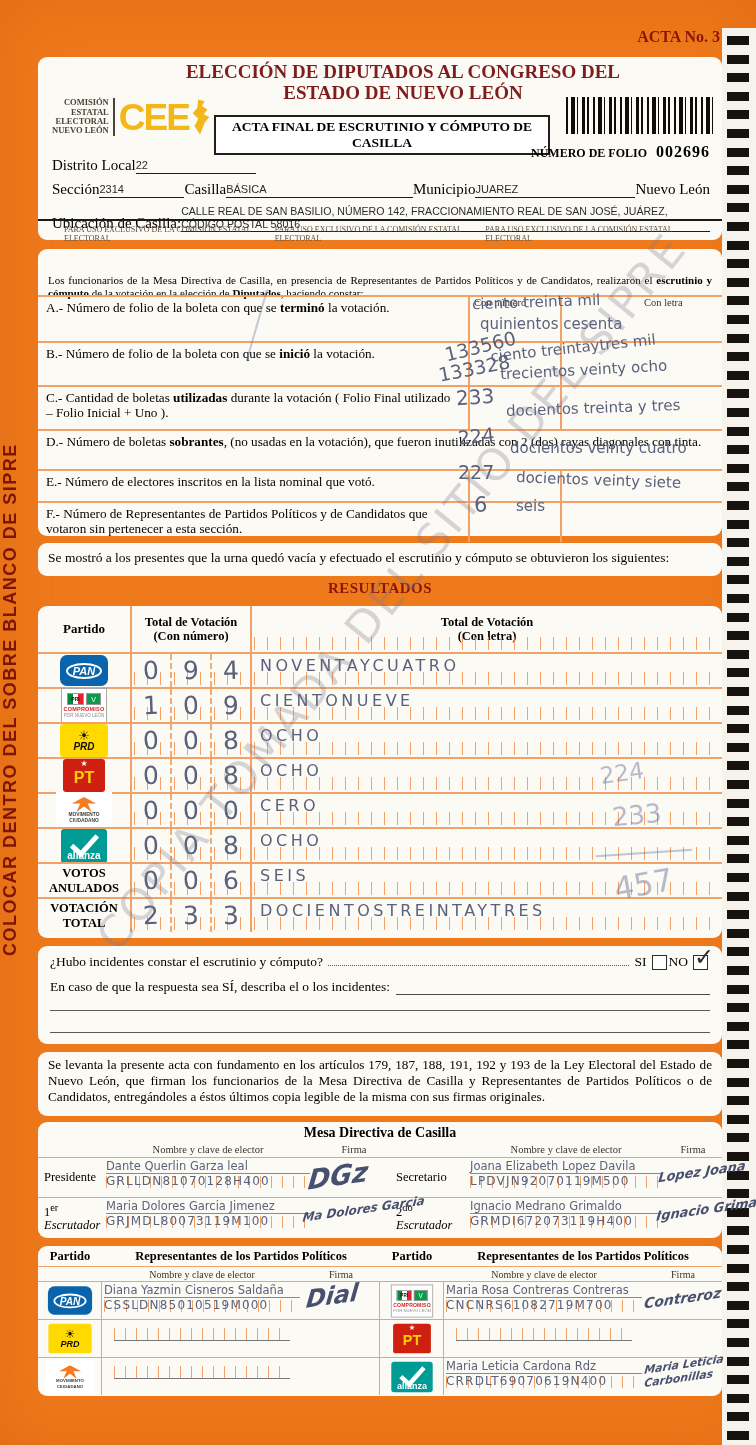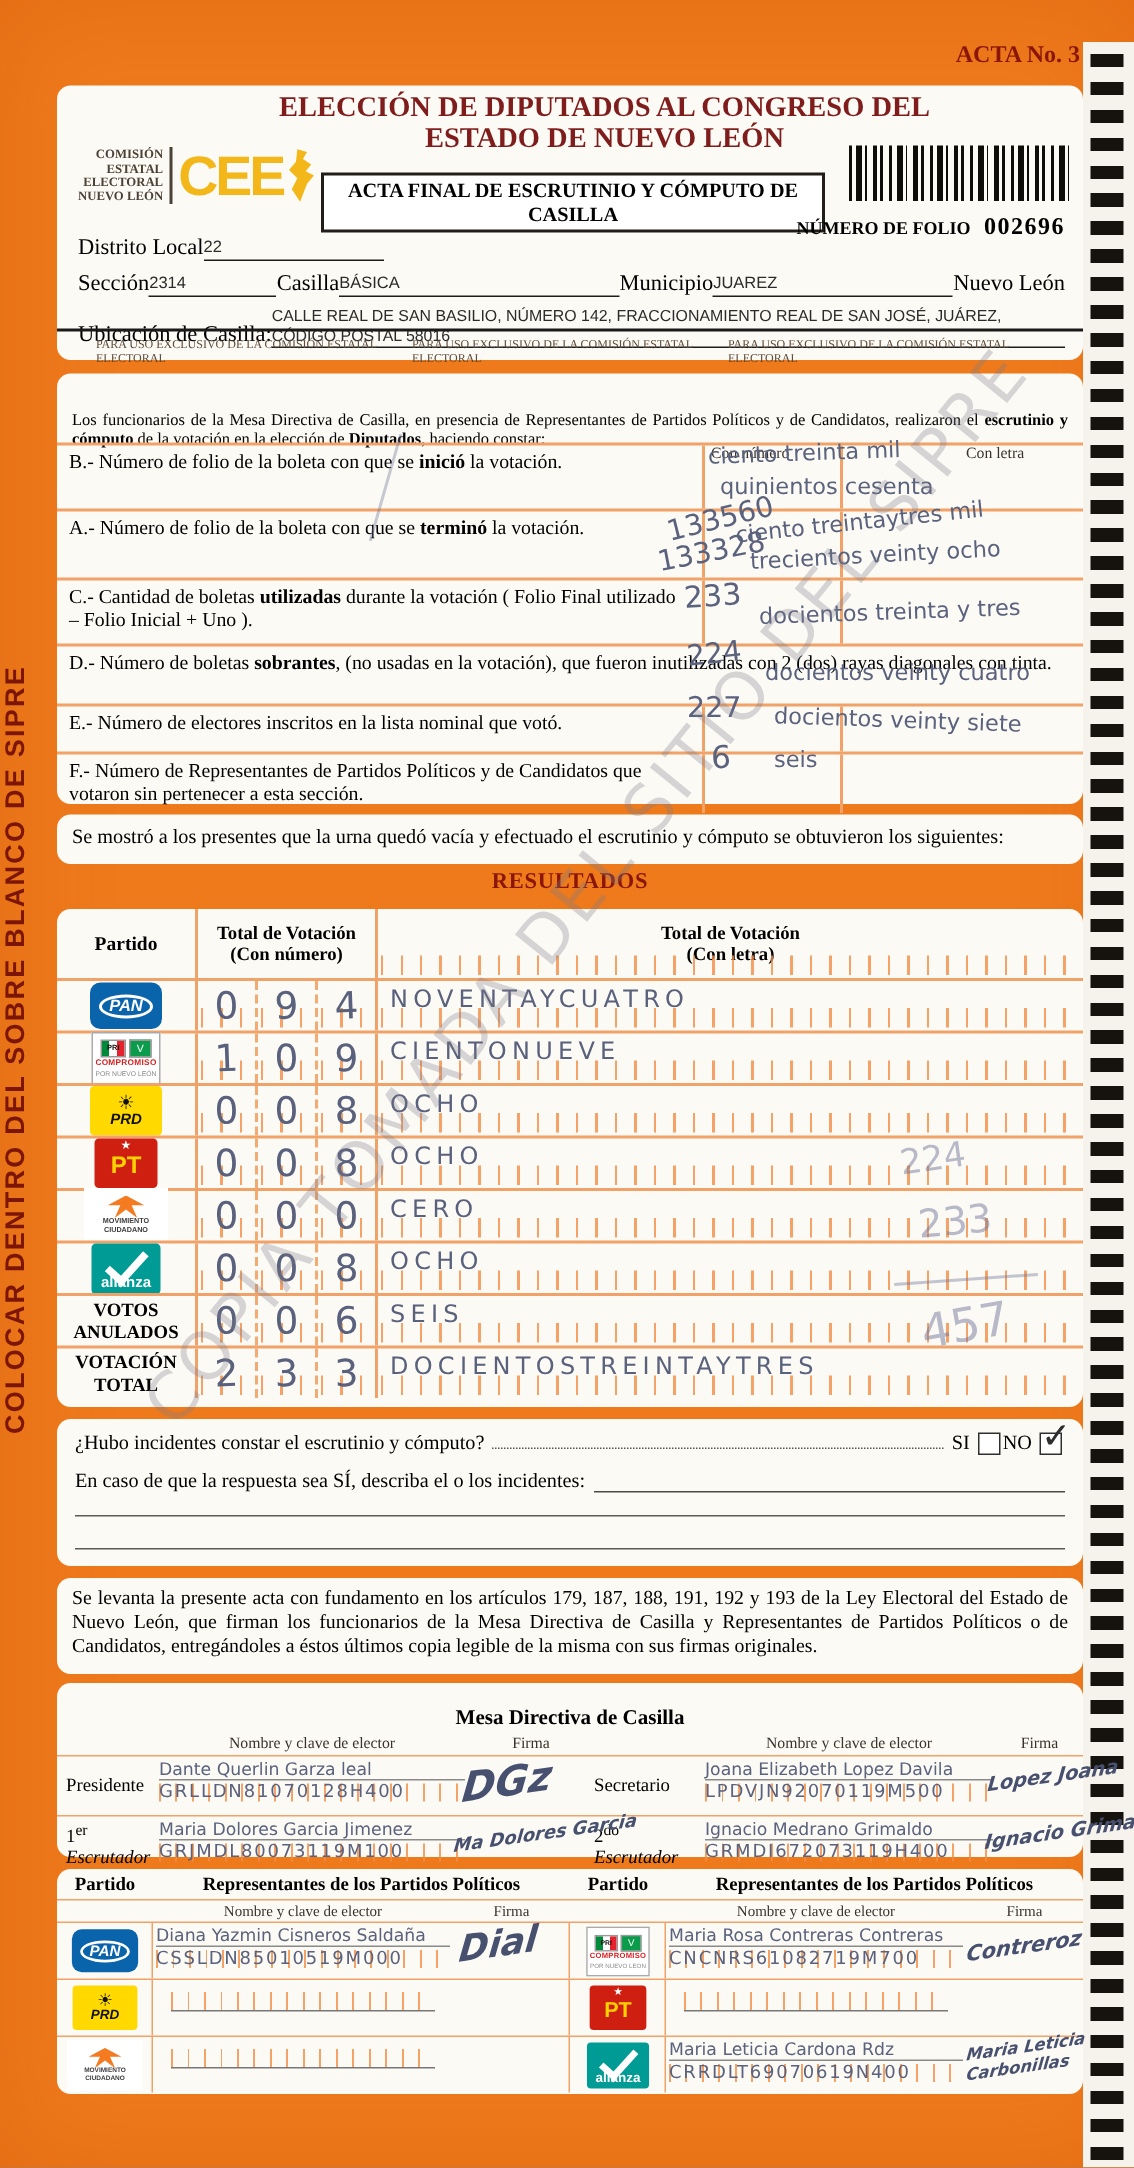--- a/index.html
+++ b/index.html
@@ -129,21 +129,21 @@
       font-size:24px; color:#2e2e2e; }
   .inc-line2 { display:flex; align-items:flex-end; margin-top:9px; }
   .fill-line { flex:1; border-bottom:1.6px solid #4a4a4a; margin-left:6px; }
   .rule { position:absolute; left:12px; right:12px; border-top:1.6px solid #5a5a5a; }
 
   
   .p-legal { top:1052px; height:64px; padding:5px 10px; font-size:13.2px; line-height:1.22; text-align:justify; }
 
   
   .p-mesa { top:1122px; height:116px; }
-  .mesa-title { text-align:center; font-weight:bold; font-size:14px; padding-top:16px; }
+  .mesa-title { text-align:center; font-weight:bold; font-size:14px; padding-top:3px; }
   .mesa-sub { display:flex; font-size:10.5px; color:#3a332c; height:16px; align-items:center; }
   .mesa-row { display:flex; border-top:1.5px solid #f0a268; height:40px; }
   .m-role { width:66px; font-size:12.5px; display:flex; flex-direction:column; justify-content:center;
       padding-left:6px; line-height:1.05; }
   .m-name { width:208px; position:relative; padding:1px 2px; }
   .m-firma { width:84px; position:relative; }
   .m-role2 { width:72px; font-size:12.5px; display:flex; flex-direction:column; justify-content:center; line-height:1.05; }
   .m-name2 { width:196px; position:relative; padding:1px 2px; }
   .m-firma2 { width:58px; position:relative; }
   .hw-name { font-family:"DejaVu Sans",sans-serif; font-size:11.5px; color:#5a627d;
@@ -232,27 +232,27 @@
       <span>PARA USO EXCLUSIVO DE LA COMISIÓN ESTATAL ELECTORAL</span>
       <span>PARA USO EXCLUSIVO DE LA COMISIÓN ESTATAL ELECTORAL</span>
     </div>
   </div>
 
   <div class="panel p-af">
     <div class="intro">
       <span>Los funcionarios de la Mesa Directiva de Casilla, en presencia de Representantes de Partidos Políticos  y de Candidatos, realizaron el </span><b>escrutinio y cómputo</b><span> de la votación en la elección de </span><b>Diputados</b><span>, haciendo constar:</span>
     </div>
     <div class="af-table">
+      <div class="af-row" style="height:46px;">
+        <div class="af-label"><span>A.- Número de folio de la boleta con que se </span><b>terminó</b><span> la votación.</span></div>
+        <div class="af-num"></div>
+          <div class="af-letra"></div>
+      </div>
       <div class="af-row" style="height:44px;">
         <div class="af-label"><span>B.- Número de folio de la boleta con que se </span><b>inició</b><span> la votación.</span></div>
-        <div class="af-num"></div>
-          <div class="af-letra"></div>
-      </div>
-      <div class="af-row" style="height:46px;">
-        <div class="af-label"><span>A.- Número de folio de la boleta con que se </span><b>terminó</b><span> la votación.</span></div>
         <div class="af-num"></div>
           <div class="af-letra"></div>
       </div>
       <div class="af-row" style="height:44px;">
         <div class="af-label"><span>C.- Cantidad de boletas </span><b>utilizadas</b><span> durante la votación ( Folio Final utilizado – Folio Inicial + Uno ).</span></div>
         <div class="af-num"></div>
           <div class="af-letra"></div>
       </div>
       <div class="af-row" style="height:40px;flex-direction:column;">
         <div class="af-label"><span>D.- Número de boletas </span><b>sobrantes</b><span>, (no usadas en la votación), que fueron inutilizadas con 2 (dos) rayas diagonales con tinta.</span></div>

